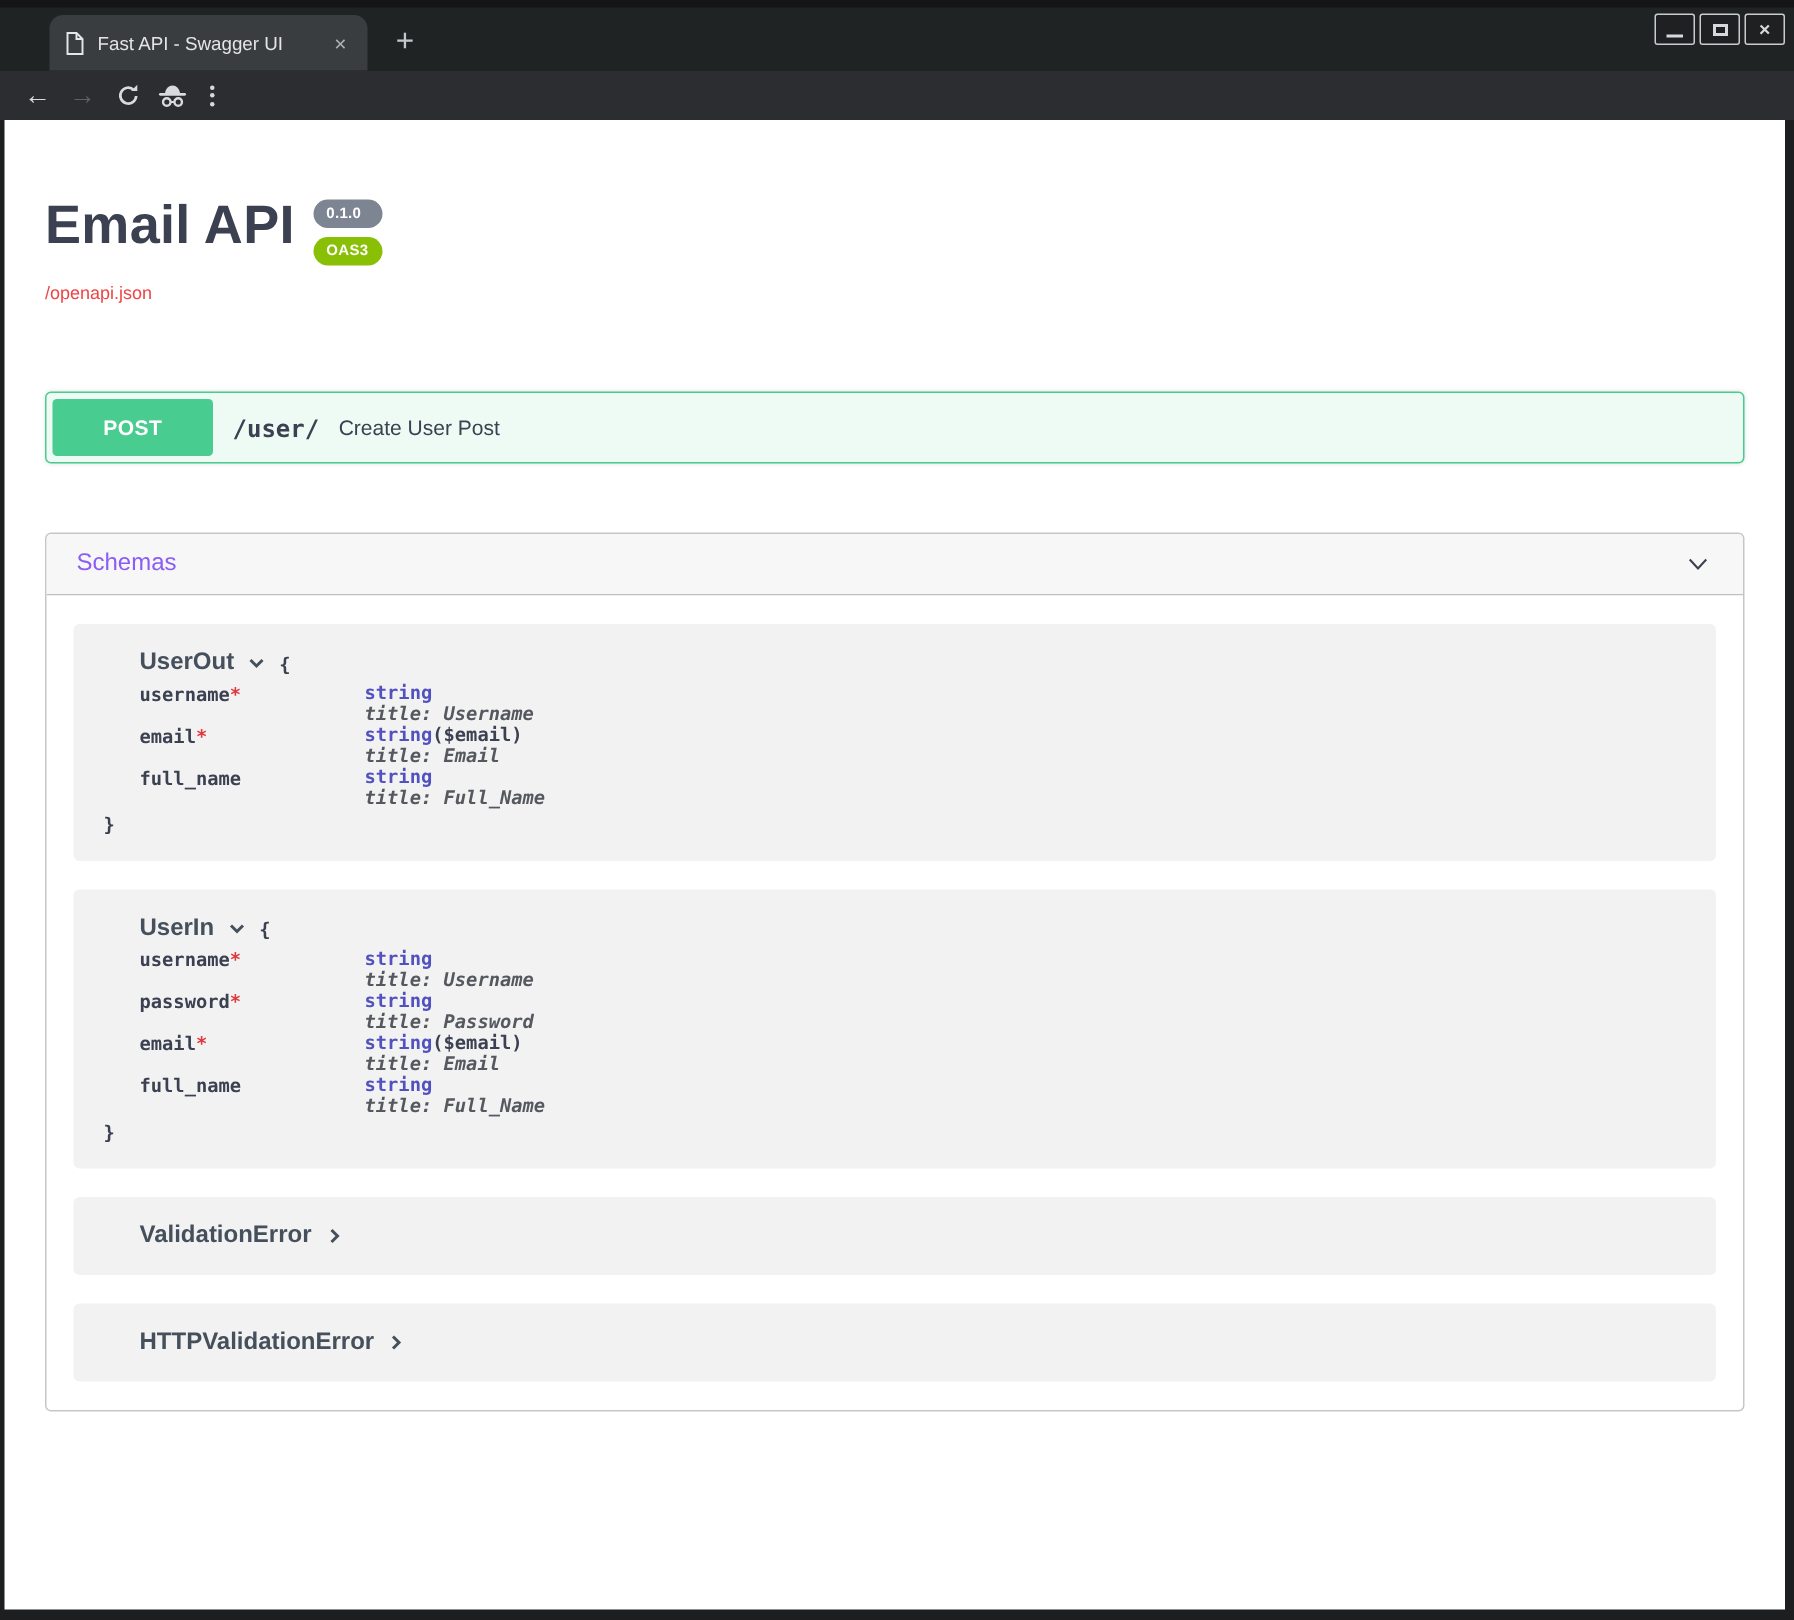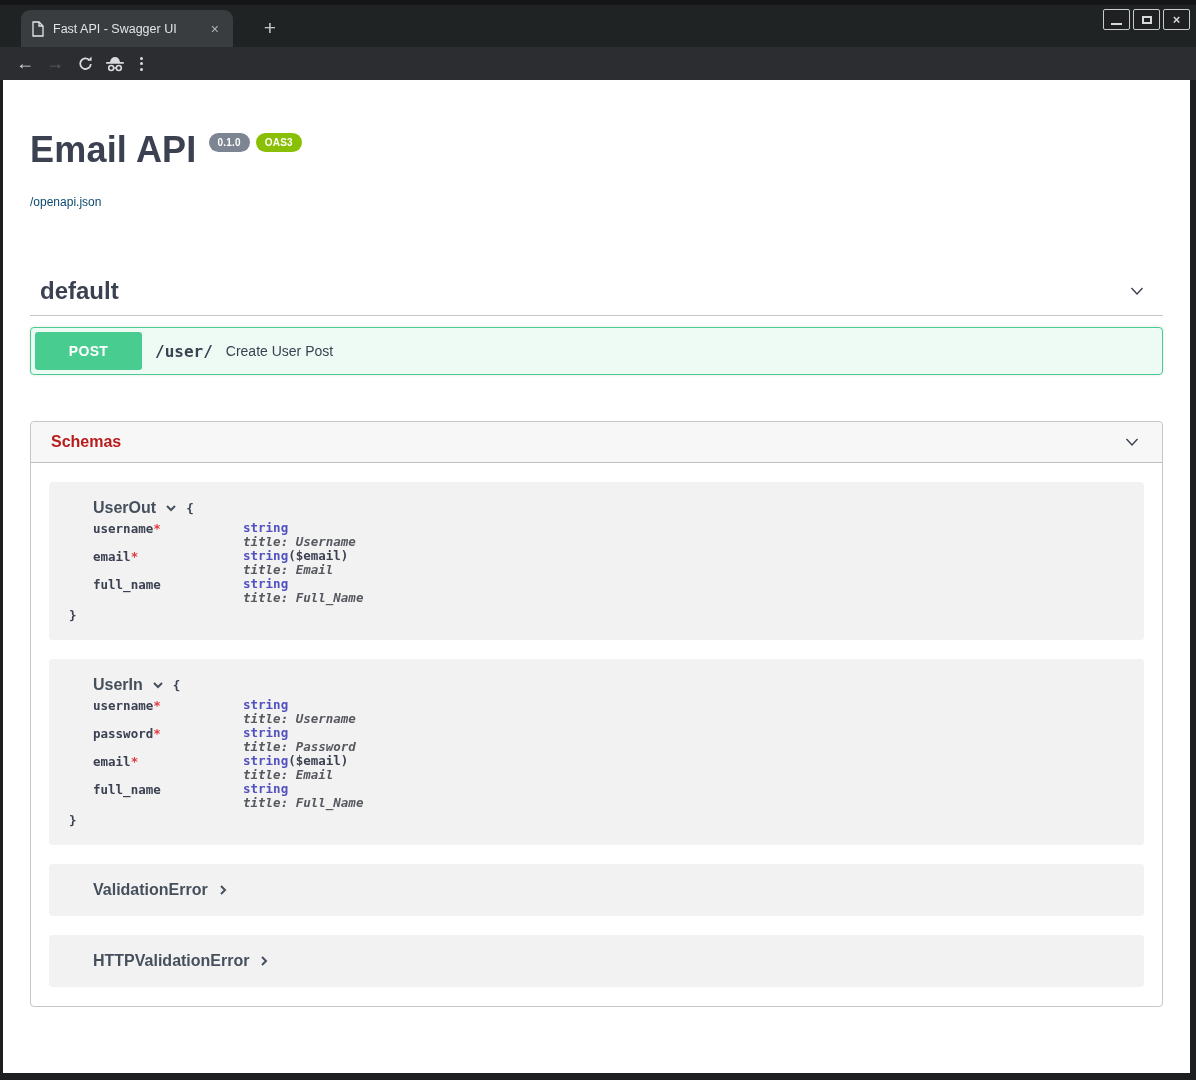--- a/index.html
+++ b/index.html
@@ -2,21 +2,21 @@
 <html><head>
 <meta charset="utf-8">
 <style>
   * { margin:0; padding:0; box-sizing:border-box; }
   html,body { width:1196px; height:1080px; background:#1c1e1f; overflow:hidden;
               font-family:"Liberation Sans", sans-serif; }
   .window { position:relative; width:1196px; height:1080px; background:#1c1e1f; }
 
   
   .tabstrip { position:relative; height:47px; background:#202324; border-top:5px solid #131516; }
-  .tab { position:absolute; left:21px; bottom:0; width:212px; height:37px; background:#3a3d40;
+  .tab { position:absolute; left:33px; bottom:0; width:212px; height:37px; background:#3a3d40;
          border-radius:9px 9px 0 0; display:flex; align-items:center; padding:0 10px; gap:9px; cursor:default; }
   .tab-title { flex:1; color:#e2e4e7; font-size:12.5px; white-space:nowrap; overflow:hidden; }
   .tab-close { color:#aeb3b7; font-size:14px; line-height:1; padding:2px 4px; border-radius:50%; }
   .newtab { position:absolute; left:256px; bottom:5px; width:28px; height:28px; display:flex;
             align-items:center; justify-content:center; color:#c3c7ca; font-size:21px; font-weight:400; }
   .win-controls { position:absolute; top:4px; right:6px; display:flex; gap:3px; }
   .win-btn { width:27px; height:21px; border:1px solid #c9cccе; border:1px solid #c9ccce; border-radius:2px;
              background:#1e2021; display:flex; align-items:center; justify-content:center; color:#d6d9db; }
   .glyph-min { width:11px; height:2px; background:#d6d9db; margin-top:9px; }
   .glyph-max { width:10px; height:8px; border:2px solid #d6d9db; }
@@ -34,25 +34,25 @@
   .star { margin-left:auto; color:#b9bdc1; font-size:16px; line-height:1; }
   .menu-dots { display:flex; flex-direction:column; gap:2.5px; padding:4px 8px; }
   .menu-dots i { width:3px; height:3px; border-radius:50%; background:#d8dadd; }
 
   
   .viewport { height:993px; margin:0 6px 0 3px; background:#fff; overflow:hidden; }
   .content { padding:0 27px; color:#3b4151; }
 
   .info-block { margin-top:49px; }
   .api-title { display:inline; font-size:36px; font-weight:700; color:#3b4151; letter-spacing:.2px; }
-  .badges { display:inline-flex; gap:6px; vertical-align:top; margin-left:12px; margin-top:4px; }
+  .badges { display:inline-flex; gap:6px; vertical-align:top; margin-left:12px; margin-top:4px;flex-direction:column; }
   .badge { border-radius:57px; color:#fff; font-size:10px; font-weight:700; padding:4px 9px; letter-spacing:.2px; }
   .badge-version { background:#7d8492; }
   .badge-oas { background:#89bf04; }
-  .spec-link { display:inline-block; margin-top:24px; font-size:12px; color:#0c4a6e; cursor:pointer; }
+  .spec-link { display:inline-block; margin-top:11px; font-size:12px; color:#ef4444; cursor:pointer; }
 
   
   .tag-section { margin-top:57px; }
   .tag-header { display:flex; align-items:center; justify-content:space-between;
                 padding:10px 16px 10px 10px; border-bottom:1px solid rgba(59,65,81,.3); cursor:pointer; }
   .tag-name { font-size:24px; font-weight:600; color:#3b4151; }
   .chev { stroke:#3b4151; fill:none; stroke-width:1.4; }
 
   .opblock { margin-top:11px; border:1px solid #49cc90; background:#eefaf4; border-radius:4px;
              padding:4px; display:flex; align-items:center; box-shadow:0 0 3px rgba(0,0,0,.12); cursor:pointer; }
@@ -60,21 +60,21 @@
                     font-weight:700; font-size:14px; border-radius:3px; letter-spacing:.3px; }
   .opblock-path { margin-left:13px; font-family:"DejaVu Sans Mono", monospace; font-weight:700;
                   font-size:16px; color:#3b4151; }
   .opblock-summary { margin-left:13px; font-size:14px; color:#3b4151; }
 
   
   .models { margin-top:46px; border:1px solid rgba(59,65,81,.3); border-radius:4px; }
   .models-header { display:flex; align-items:center; justify-content:space-between; padding:10px 20px;
                    background:#f7f7f7; border-bottom:1px solid rgba(59,65,81,.3);
                    border-radius:4px 4px 0 0; cursor:pointer; }
-  .models-title { font-size:16px; font-weight:700; color:#b91c1c; }
+  .models-title { font-size:16px; font-weight:400; color:#8b5cf6; }
   .models-body { padding:19px 18px; }
   .model-card { background:#f2f2f2; border-radius:4px; padding:17px 20px; margin-bottom:19px; }
   .model-card:last-child { margin-bottom:0; }
   .model-heading { display:flex; align-items:center; gap:9px; cursor:pointer; }
   .model-name { font-size:16px; font-weight:700; color:#45505c;margin-left:24px; }
   .brace { font-family:"DejaVu Sans Mono", monospace; font-size:12.5px; font-weight:700; color:#3b4151; }
   .chev-sm { stroke:#45505c; fill:none; stroke-width:2; }
   .props { margin:4px 0 0 24px; }
   .prop-row { display:flex; }
   .prop-name { width:150px; font-family:"DejaVu Sans Mono", monospace; font-weight:700;
@@ -145,26 +145,20 @@
       <div class="info-block">
         <h1 class="api-title">Email API</h1><span class="badges">
           <span class="badge badge-version">0.1.0</span>
           <span class="badge badge-oas">OAS3</span>
         </span>
         <br>
         <span class="spec-link">/openapi.json</span>
       </div>
 
       <div class="tag-section">
-        <div class="tag-header">
-          <span class="tag-name">default</span>
-          <svg class="chev" width="20" height="20" viewBox="0 0 20 20">
-            <path d="M4.5 7 l5.5 6 5.5-6"></path>
-          </svg>
-        </div>
         <div class="opblock">
           <span class="opblock-method">POST</span>
           <span class="opblock-path">/user/</span>
           <span class="opblock-summary">Create User Post</span>
         </div>
       </div>
 
       <div class="models">
         <div class="models-header">
           <span class="models-title">Schemas</span>

